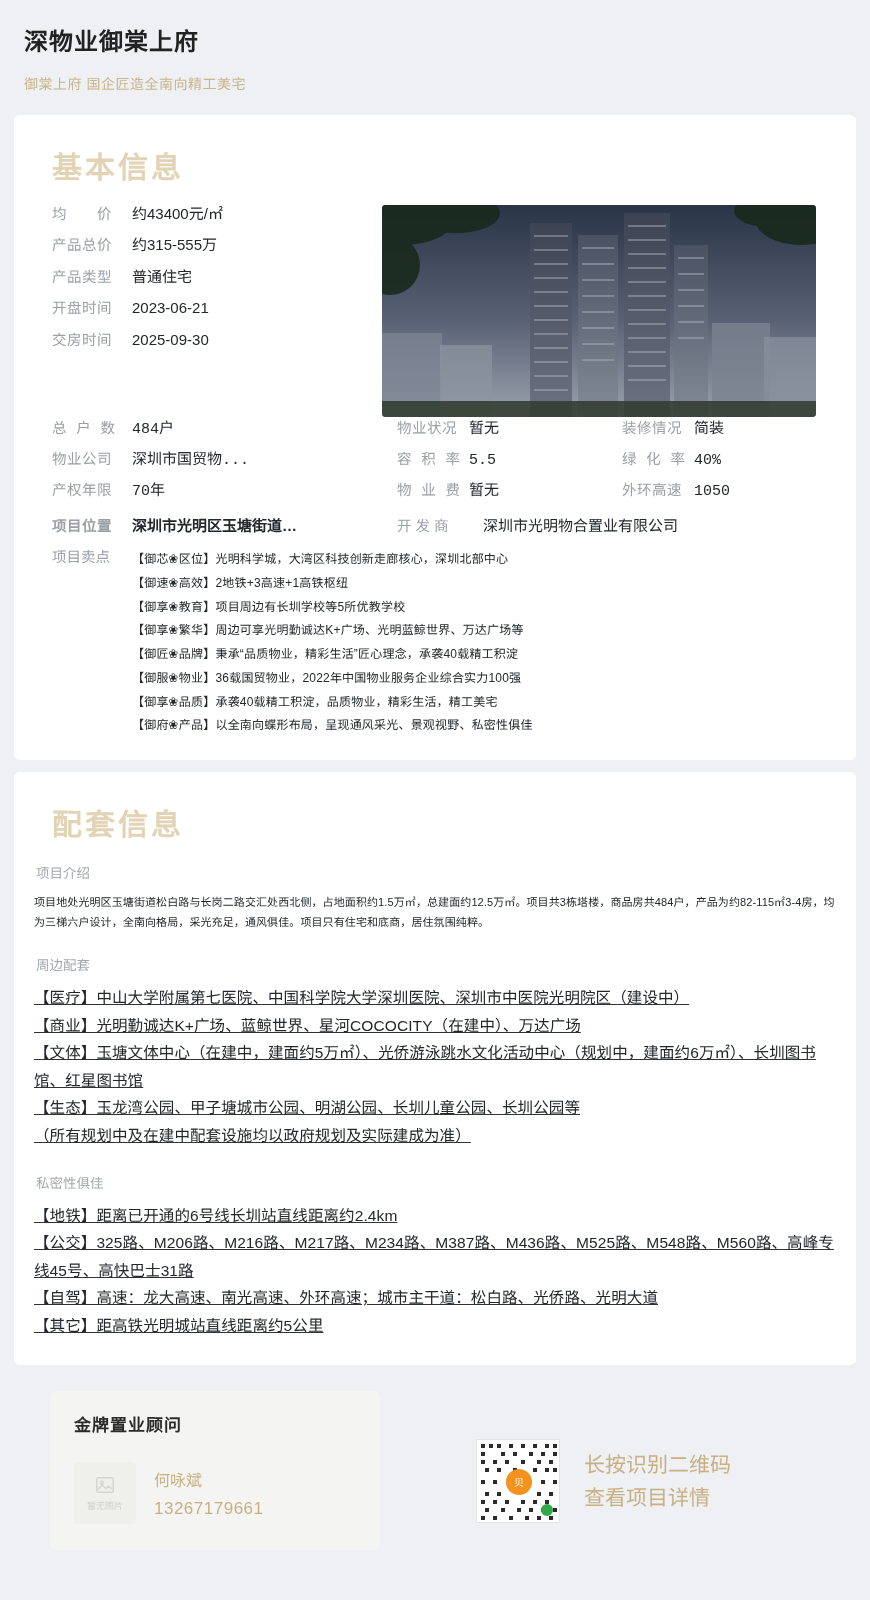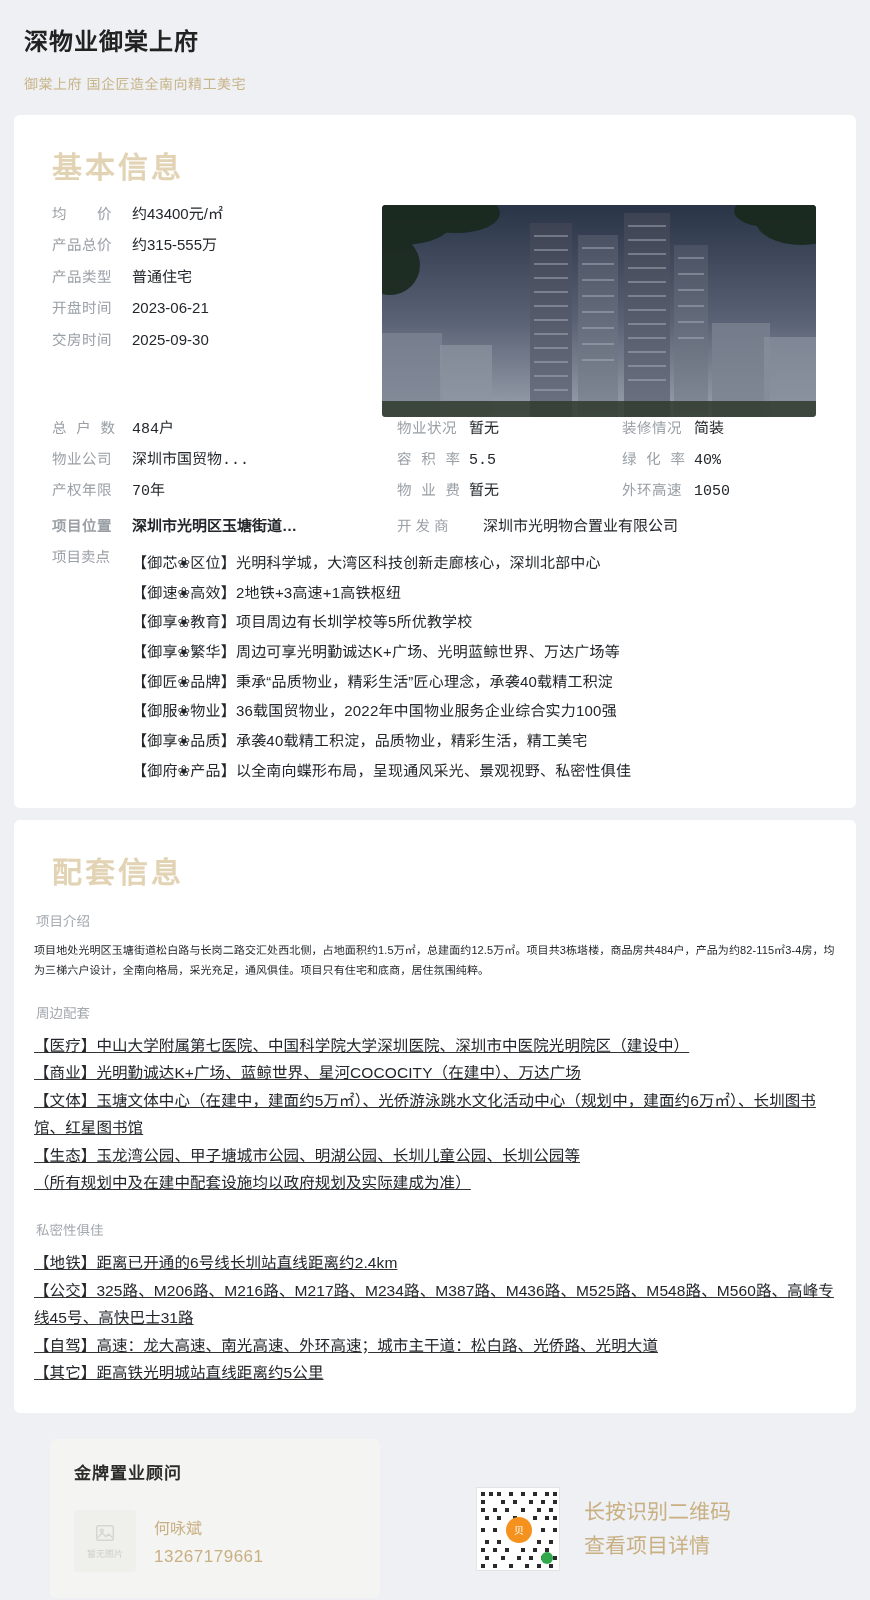--- a/index.html
+++ b/index.html
@@ -121,21 +121,21 @@
   }
   .points-label {
     color: #9aa0a6;
     width: 80px;
     flex: 0 0 80px;
     font-size: 14.5px;
     line-height: 1.25;
   }
   .points-list { flex: 1; }
   .point-item {
-    font-size: 15px;
+    font-size: 12px;
     color: #23272b;
     line-height: 1.98;
     letter-spacing: 0.2px;
   }
 
   
   .sub-head {
     color: #a4a9ae;
     font-size: 13.5px;
     margin: 4px 0 10px 2px;

